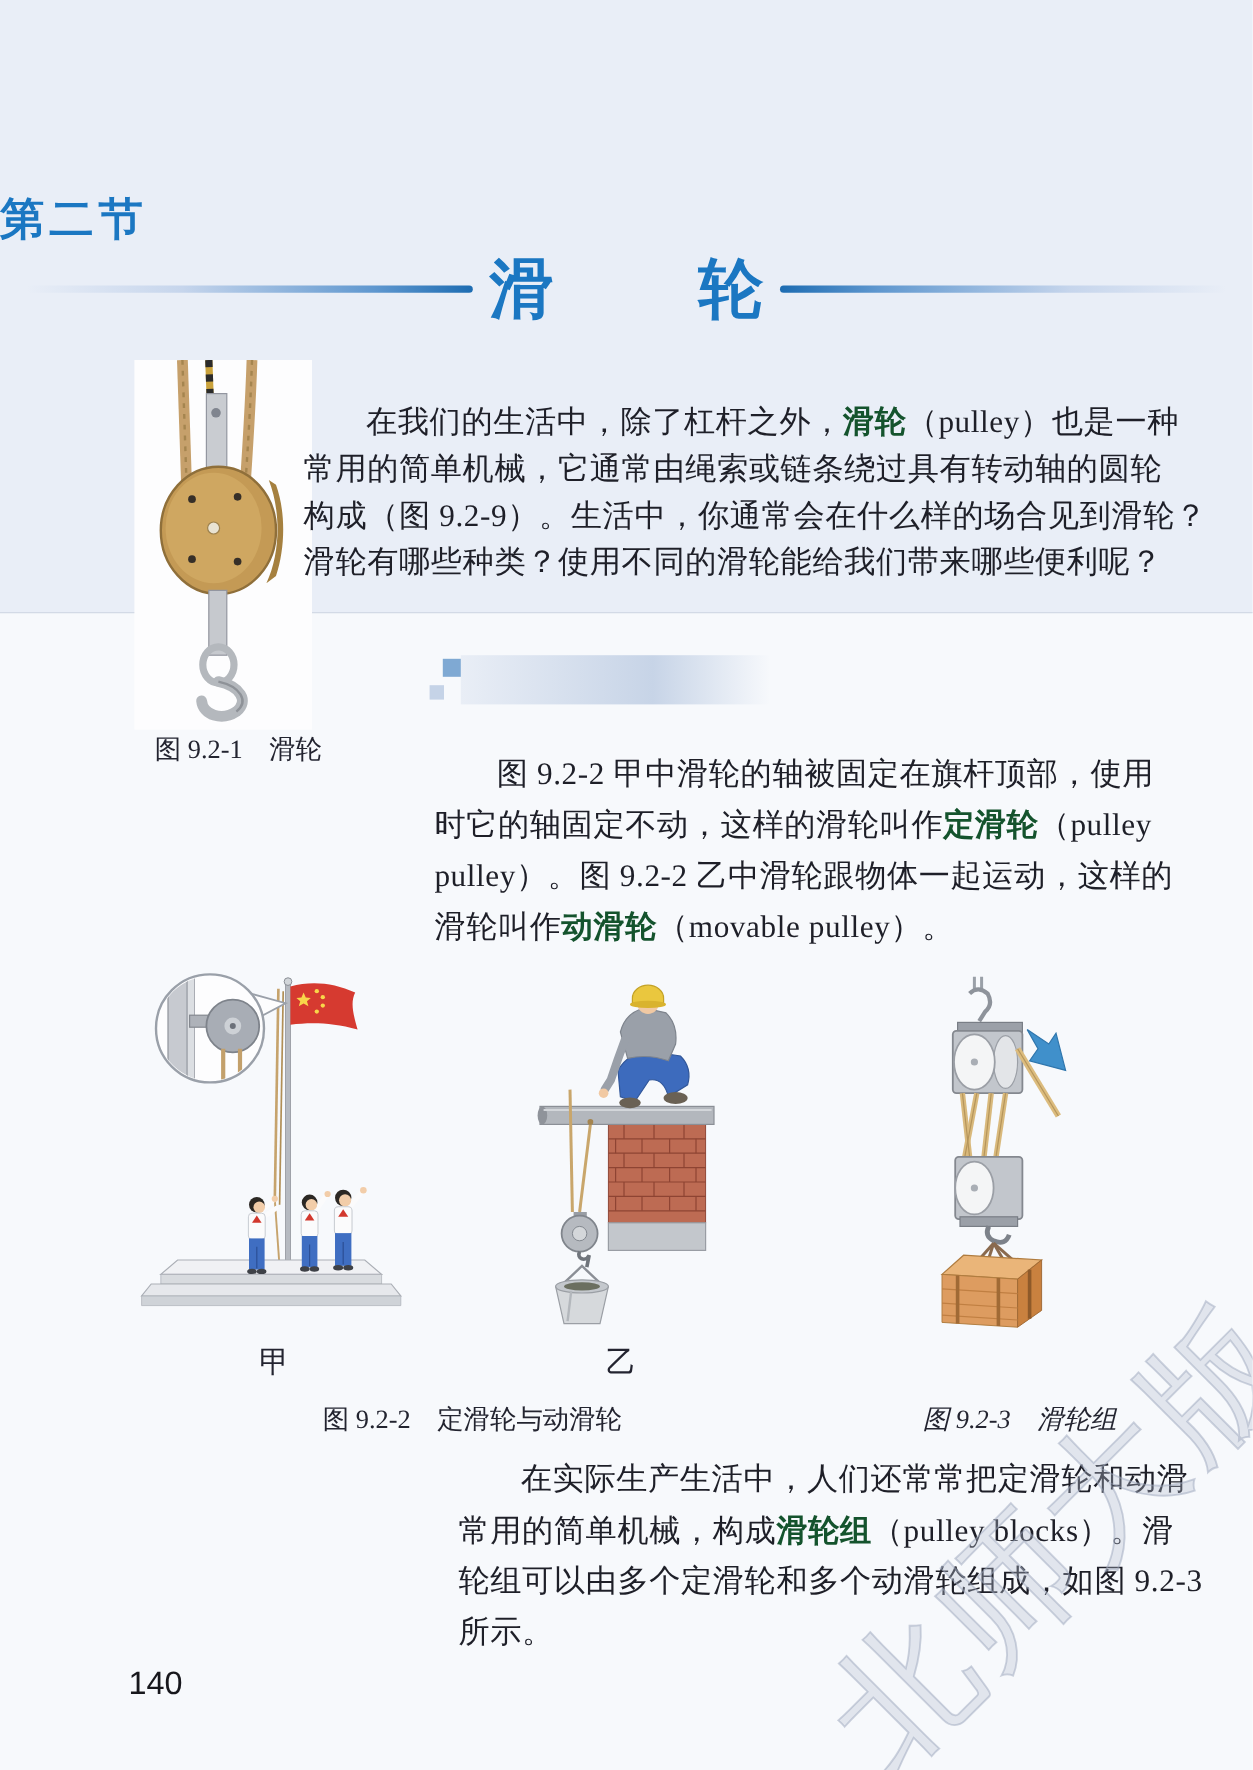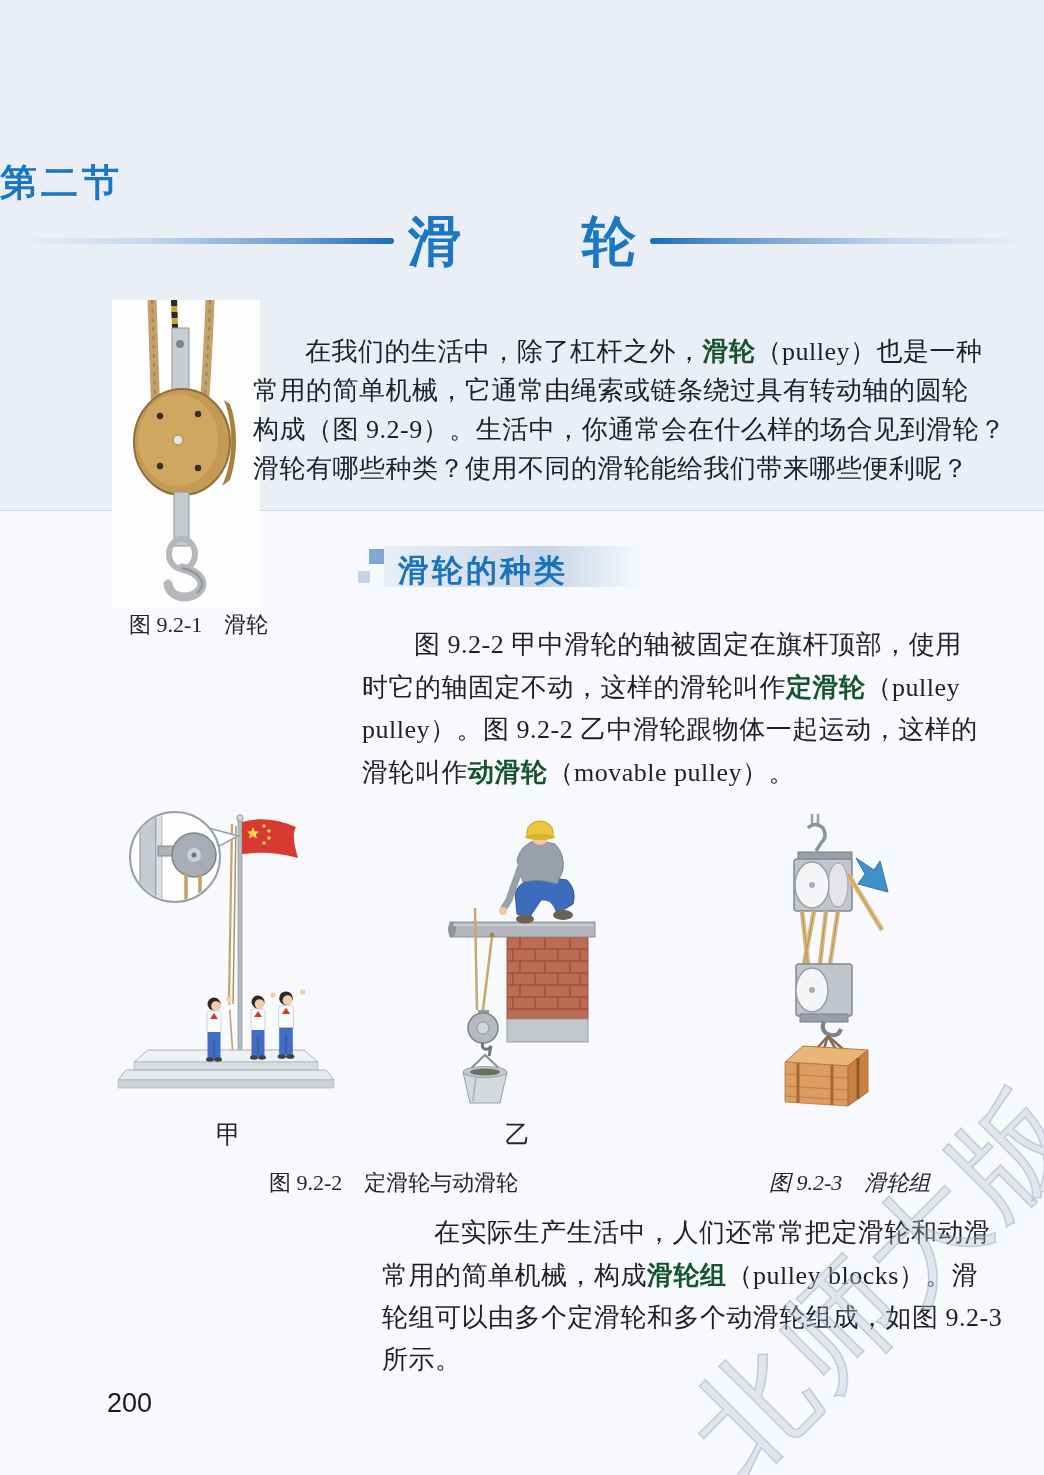--- a/index.html
+++ b/index.html
@@ -97,21 +97,20 @@
   <div class="para intro">
     <div class="line ind"><span>在我们的生活中，除了杠杆之外，</span><span class="hl">滑轮</span><span>（pulley）也是一种</span></div>
     <div class="line"><span>常用的简单机械，它通常由绳索或链条绕过具有转动轴的圆轮</span></div>
     <div class="line"><span>构成（图 9.2-9）。生活中，你通常会在什么样的场合见到滑轮？</span></div>
     <div class="line"><span>滑轮有哪些种类？使用不同的滑轮能给我们带来哪些便利呢？</span></div>
   </div>
 
   <div class="head-band"></div>
   <div class="head-sq1"></div>
   <div class="head-sq2"></div>
-  <div class="head-text">滑轮的种类</div>
 
   <div class="para p2">
     <div class="line ind"><span>图 9.2-2 甲中滑轮的轴被固定在旗杆顶部，使用</span></div>
     <div class="line"><span>时它的轴固定不动，这样的滑轮叫作</span><span class="hl">定滑轮</span><span>（pulley</span></div>
     <div class="line"><span>pulley）。图 9.2-2 乙中滑轮跟物体一起运动，这样的</span></div>
     <div class="line"><span>滑轮叫作</span><span class="hl">动滑轮</span><span>（movable pulley）。</span></div>
   </div>
 
   <svg class="figure" style="left:112px;top:808px;" width="230" height="290" viewBox="0 0 230 290">
 
@@ -316,18 +315,18 @@
   <div class="caption" style="left:256px;top:1168px;">图 9.2-2　定滑轮与动滑轮</div>
   <div class="caption" style="left:756px;top:1168px;font-style:italic;">图 9.2-3　滑轮组</div>
 
   <div class="para p3">
     <div class="line ind"><span>在实际生产生活中，人们还常常把定滑轮和动滑</span></div>
     <div class="line"><span>常用的简单机械，构成</span><span class="hl">滑轮组</span><span>（pulley blocks）。滑</span></div>
     <div class="line"><span>轮组可以由多个定滑轮和多个动滑轮组成，如图 9.2-3</span></div>
     <div class="line"><span>所示。</span></div>
   </div>
 
-  <div class="pageno">200</div>
+  <div class="pageno">140</div>
 
   <div class="watermark">
     <span>北师大版</span>
   </div>
 </div>
 
 </body></html>

